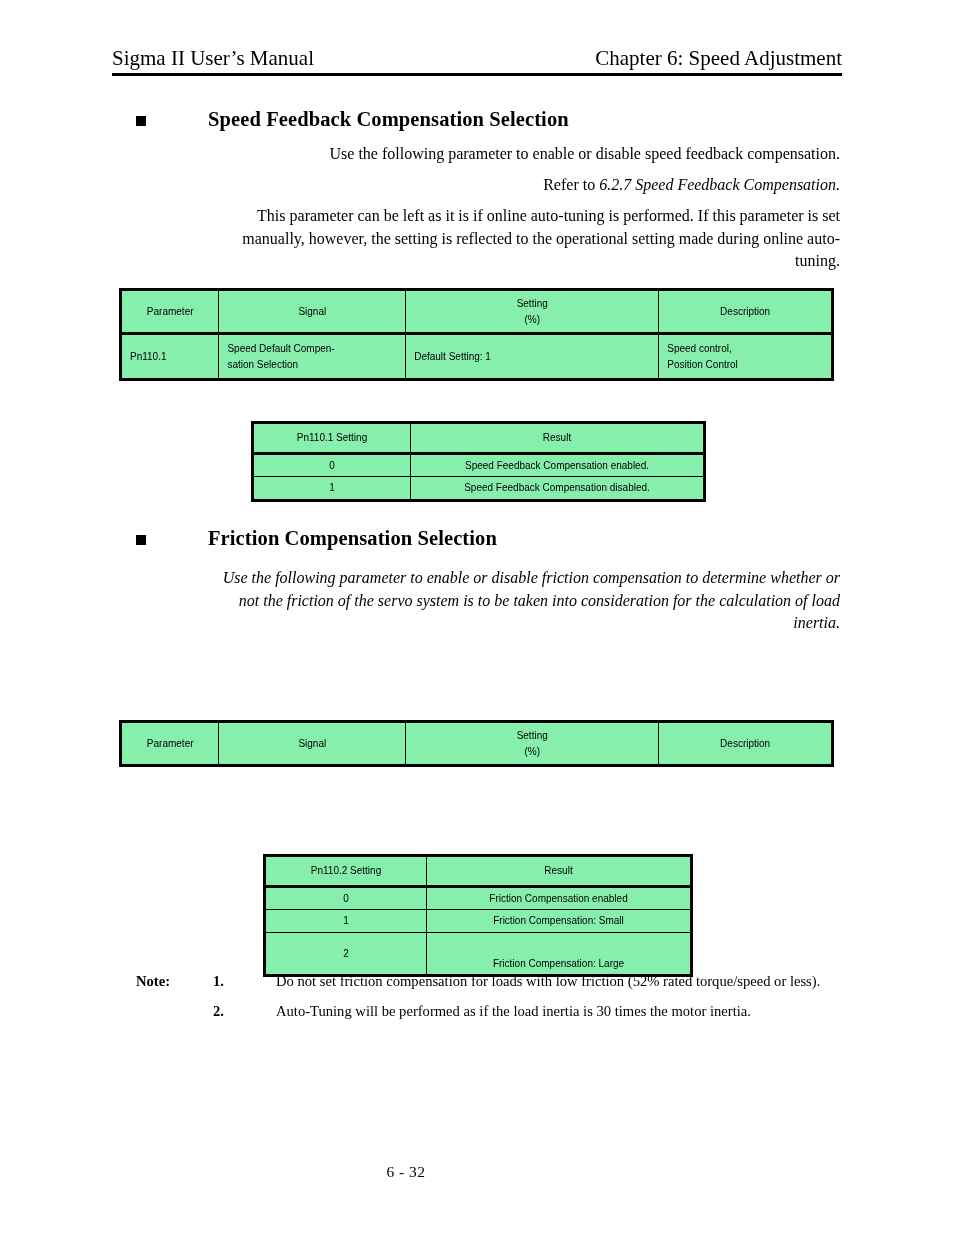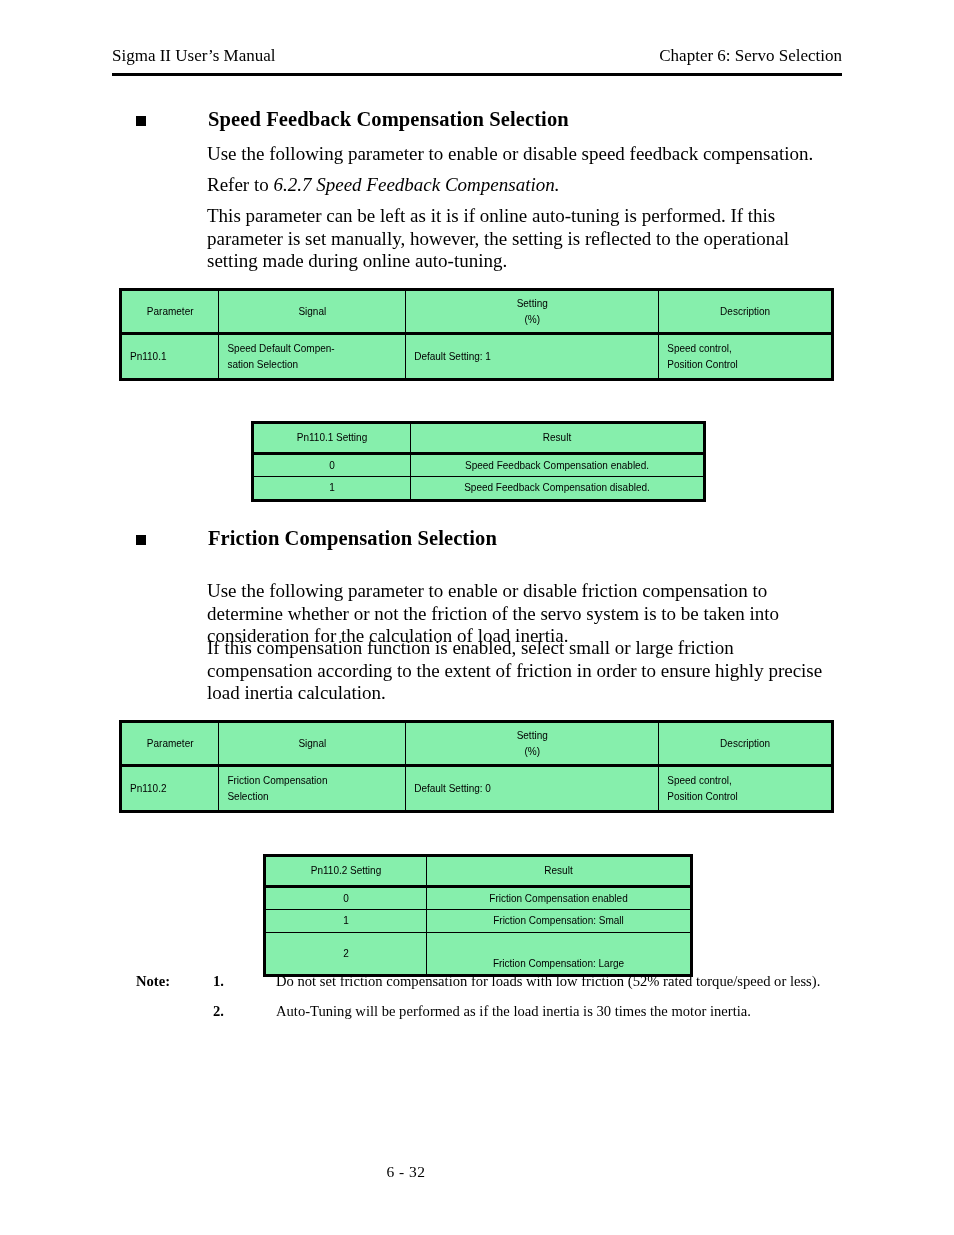--- a/index.html
+++ b/index.html
@@ -26,21 +26,21 @@
   
   .runhead {
     position: absolute;
     left: 112px;
     top: 46px;
     width: 730px;
     display: flex;
     justify-content: space-between;
     align-items: baseline;
     font-family: "Liberation Serif", serif;
-    font-size: 17px;
+    font-size: 21px;
   }
   .runhead .left  { white-space: nowrap; }
   .runhead .right { white-space: nowrap; }
 
   .runrule {
     position: absolute;
     left: 112px;
     top: 73px;
     width: 730px;
     height: 3px;
@@ -71,23 +71,23 @@
     white-space: nowrap;
     letter-spacing: 0.1px;
   }
 
   
   .para {
     position: absolute;
     left: 207px;
     width: 633px;
     font-family: "Liberation Serif", serif;
-    font-size: 19px;
+    font-size: 16px;
     line-height: 22.5px;
-    text-align: left;
+    text-align: right;
   }
   .para em { font-style: italic; margin-top: 20px; }
 
   
   .tbl {
     position: absolute;
     border-collapse: collapse;
     font-family: "Liberation Sans", sans-serif;
     font-size: 10px;
     color: #000;
@@ -157,21 +157,21 @@
     letter-spacing: 0.5px;
   }
 </style>
 </head>
 <body>
 
 <div class="page">
 
   <div class="runhead">
     <span class="left">Sigma II User’s Manual</span>
-    <span class="right">Chapter 6:  Servo Selection</span>
+    <span class="right">Chapter 6:  Speed Adjustment</span>
   </div>
   <div class="runrule"></div>
 
   <div class="section-head" style="top:108px;">
     <span class="bullet-sq"></span>
     <span class="section-title">Speed Feedback Compensation Selection</span>
   </div>
 
   <div class="para" style="top:143px;">Use the following parameter to enable or disable speed feedback compensation.</div>
 
@@ -249,22 +249,21 @@
           </td>
     </tr>
   </tbody>
     </table>
 
   <div class="section-head" style="top:527px;align-items:center;">
     <span class="bullet-sq"></span>
     <span class="section-title">Friction Compensation Selection</span>
   </div>
 
-  <div class="para" style="top:580px;">Use the following parameter to enable or disable friction compensation to determine whether or not the friction of the servo system is to be taken into consideration for the calculation of load inertia.</div>
-  <div class="para" style="top:637px;">If this compensation function is enabled, select small or large friction compensation according to the extent of friction in order to ensure highly precise load inertia calculation.</div>
+  <div class="para" style="top:567px;font-style:italic;">Use the following parameter to enable or disable friction compensation to determine whether or not the friction of the servo system is to be taken into consideration for the calculation of load inertia.</div>
 
   <table class="tbl tbl-param" style="left:119px; top:720px; width:715px;">
     <colgroup>
       <col style="width:98px">
       <col style="width:186px">
       <col style="width:252px">
       <col style="width:173px">
     </colgroup>
     <tbody>
         <tr class="headrow">
@@ -272,34 +271,20 @@
             <div class="cellpad">Parameter</div>
           </td>
       <td>
             <div class="cellpad">Signal</div>
           </td>
       <td>
             <div class="cellpad" style="padding-top:5px;padding-bottom:5px;"><span>Setting</span><br><span>(%)</span></div>
           </td>
       <td>
             <div class="cellpad">Description</div>
-          </td>
-    </tr>
-    <tr class="datarow">
-      <td class="l">
-            <div class="cellpad">Pn110.2</div>
-          </td>
-      <td class="l">
-            <div class="cellpad"><span>Friction Compensation</span><br><span>Selection</span></div>
-          </td>
-      <td class="l">
-            <div class="cellpad">Default Setting:  0</div>
-          </td>
-      <td class="l">
-            <div class="cellpad"><span>Speed control,</span><br><span>Position Control</span></div>
           </td>
     </tr>
   </tbody>
     </table>
 
   <table class="tbl" style="left:263px; top:854px; width:427px;">
     <colgroup>
       <col style="width:162px">
       <col style="width:265px">
     </colgroup>

